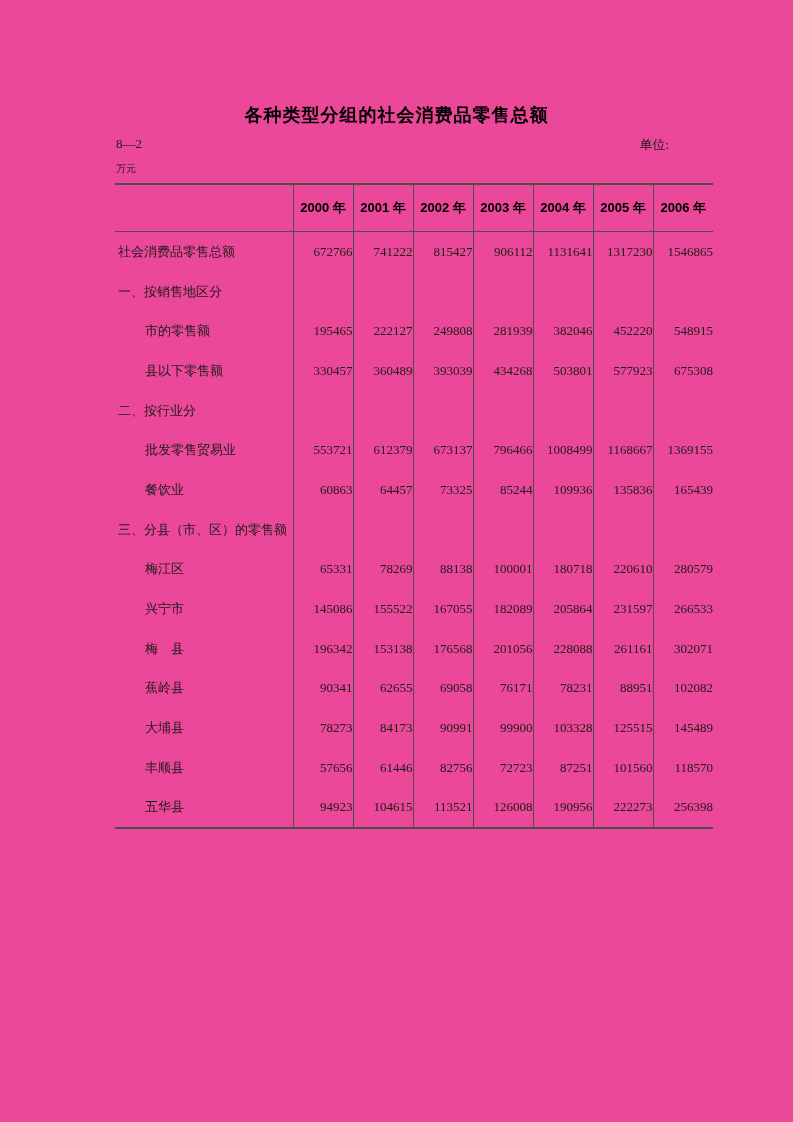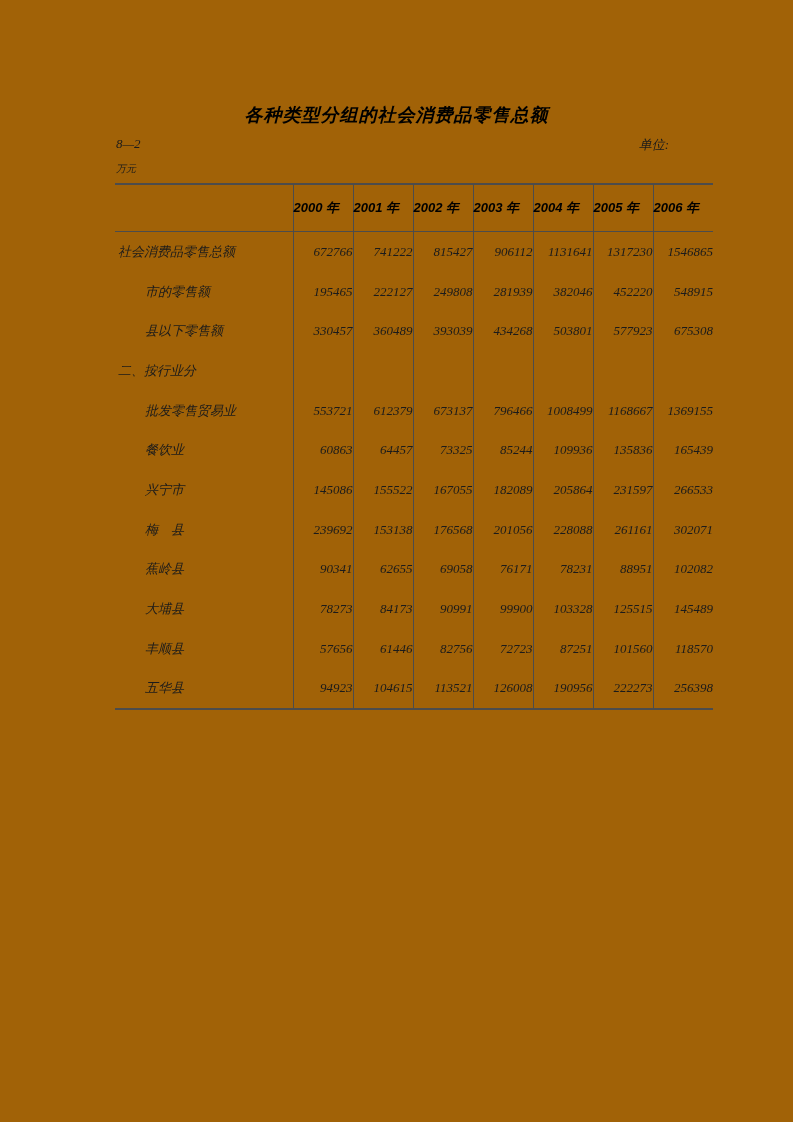--- a/index.html
+++ b/index.html
@@ -1,21 +1,21 @@
 <!DOCTYPE html>
 <html><head>
 <meta charset="utf-8">
 <style>
   html, body { margin: 0; padding: 0; background: #ffffff; }
   body {
     width: 793px; height: 1122px;
     font-family: "Liberation Serif", "DejaVu Serif", serif;
     color: #1b1b1b;
   }
-  .sheet { position: relative; width: 793px; height: 1122px; background: #a16207; overflow: hidden; font-style: italic; }
+  .sheet { position: relative; width: 793px; height: 1122px; background: #ec4899; overflow: hidden; }
 
   .doc-title {
     position: absolute; top: 103px; left: 0; width: 100%;
     text-align: center;
     font-family: "Liberation Sans", "DejaVu Sans", sans-serif;
     font-weight: bold; font-size: 18px; letter-spacing: 1px;
     color: #000;
   }
   .meta-line {
     position: absolute; top: 136px; left: 116px; width: 597px; height: 18px;
@@ -32,21 +32,21 @@
     border-bottom: 2px solid #4c4c4c;
   }
   table.stat-table col.c-label { width: 178px; }
   table.stat-table col.c-year  { width: 60px; }
 
   table.stat-table th {
     height: 46px;
     border-bottom: 1px solid #4c4c4c;
     font-family: "Liberation Sans", "DejaVu Sans", sans-serif;
     font-weight: bold; font-size: 13px;
-    text-align: left; vertical-align: middle;
+    text-align: center; vertical-align: middle;
     padding: 0; color: #000;
   }
   table.stat-table td {
     height: 39.7px;
     font-size: 13px;
     vertical-align: middle;
     padding: 0;
   }
   table.stat-table th:not(:first-child),
   table.stat-table td:not(:first-child) {
@@ -100,20 +100,30 @@
             <td class="cell-label ind0">社会消费品零售总额</td>
             <td class="cell-num">672766</td>
             <td class="cell-num">741222</td>
             <td class="cell-num">815427</td>
             <td class="cell-num">906112</td>
             <td class="cell-num">1131641</td>
             <td class="cell-num">1317230</td>
             <td class="cell-num">1546865</td>
           </tr>
           <tr>
+            <td class="cell-label ind0">一、按销售地区分</td>
+            <td class="cell-num"></td>
+            <td class="cell-num"></td>
+            <td class="cell-num"></td>
+            <td class="cell-num"></td>
+            <td class="cell-num"></td>
+            <td class="cell-num"></td>
+            <td class="cell-num"></td>
+          </tr>
+          <tr>
             <td class="cell-label ind1">市的零售额</td>
             <td class="cell-num">195465</td>
             <td class="cell-num">222127</td>
             <td class="cell-num">249808</td>
             <td class="cell-num">281939</td>
             <td class="cell-num">382046</td>
             <td class="cell-num">452220</td>
             <td class="cell-num">548915</td>
           </tr>
           <tr>
@@ -150,32 +160,52 @@
             <td class="cell-label ind1">餐饮业</td>
             <td class="cell-num">60863</td>
             <td class="cell-num">64457</td>
             <td class="cell-num">73325</td>
             <td class="cell-num">85244</td>
             <td class="cell-num">109936</td>
             <td class="cell-num">135836</td>
             <td class="cell-num">165439</td>
           </tr>
           <tr>
+            <td class="cell-label ind0">三、分县（市、区）的零售额</td>
+            <td class="cell-num"></td>
+            <td class="cell-num"></td>
+            <td class="cell-num"></td>
+            <td class="cell-num"></td>
+            <td class="cell-num"></td>
+            <td class="cell-num"></td>
+            <td class="cell-num"></td>
+          </tr>
+          <tr>
+            <td class="cell-label ind1">梅江区</td>
+            <td class="cell-num">65331</td>
+            <td class="cell-num">78269</td>
+            <td class="cell-num">88138</td>
+            <td class="cell-num">100001</td>
+            <td class="cell-num">180718</td>
+            <td class="cell-num">220610</td>
+            <td class="cell-num">280579</td>
+          </tr>
+          <tr>
             <td class="cell-label ind1">兴宁市</td>
             <td class="cell-num">145086</td>
             <td class="cell-num">155522</td>
             <td class="cell-num">167055</td>
             <td class="cell-num">182089</td>
             <td class="cell-num">205864</td>
             <td class="cell-num">231597</td>
             <td class="cell-num">266533</td>
           </tr>
           <tr>
             <td class="cell-label ind1">梅　县</td>
-            <td class="cell-num">239692</td>
+            <td class="cell-num">196342</td>
             <td class="cell-num">153138</td>
             <td class="cell-num">176568</td>
             <td class="cell-num">201056</td>
             <td class="cell-num">228088</td>
             <td class="cell-num">261161</td>
             <td class="cell-num">302071</td>
           </tr>
           <tr>
             <td class="cell-label ind1">蕉岭县</td>
             <td class="cell-num">90341</td>

